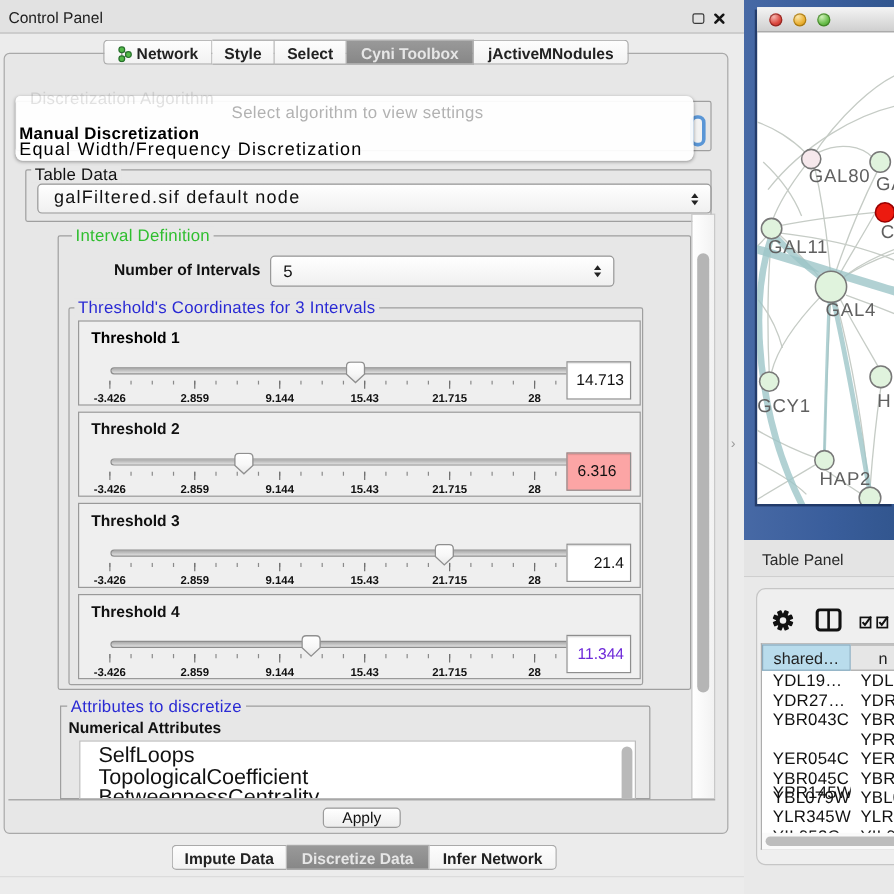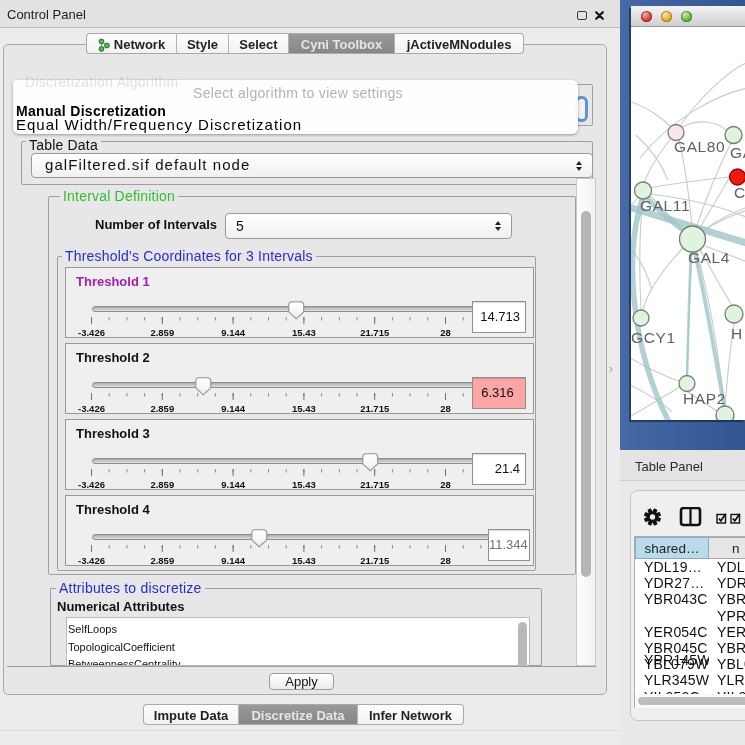--- a/index.html
+++ b/index.html
@@ -55,21 +55,21 @@
         <div style="width:0;height:0;border-left:3.5px solid transparent;border-right:3.5px solid transparent;border-top:4px solid #222;"></div>
       </div>
       <span style="position:absolute;left:10px;top:4px;font-size:14px;color:#111;">5</span>
     </div>
 
   <div class="abs" style="left:57px;top:256px;width:479px;height:315px;border:1px solid #9f9f9f;border-radius:2px;"></div>
   <span class="grouptitle" style="left:62px;top:249px;color:#2a2ad4;">Threshold's Coordinates for 3 Intervals</span>
 
   <div id="thresholds">
       <div class="abs" style="left:65px;top:267px;width:469px;height:71px;background:#efefef;border:1px solid #999;">
-        <span class="abs" style="left:10px;top:6px;font-size:13px;font-weight:bold;color:#a21caf;">Threshold 1</span>
+        <span class="abs" style="left:10px;top:6px;font-size:13px;font-weight:bold;color:#000000;">Threshold 1</span>
         <div class="abs" style="left:26px;top:38px;width:420px;height:6px;background:linear-gradient(#ababab,#e0e0e0);border:1px solid #8d8d8d;border-radius:3px;"></div>
         <svg class="abs" style="left:25px;top:49px;" width="420" height="10" viewBox="0 0 420 10">
           <line x1="0.5" y1="0" x2="0.5" y2="3.5" stroke="#8a8a8a" stroke-width="1"></line>
           <line x1="18.2" y1="0" x2="18.2" y2="3.5" stroke="#8a8a8a" stroke-width="1"></line>
           <line x1="35.9" y1="0" x2="35.9" y2="3.5" stroke="#8a8a8a" stroke-width="1"></line>
           <line x1="53.599999999999994" y1="0" x2="53.599999999999994" y2="3.5" stroke="#8a8a8a" stroke-width="1"></line>
           <line x1="71.3" y1="0" x2="71.3" y2="3.5" stroke="#8a8a8a" stroke-width="1"></line>
           <line x1="89" y1="0" x2="89" y2="3.5" stroke="#8a8a8a" stroke-width="1"></line>
           <line x1="106.7" y1="0" x2="106.7" y2="3.5" stroke="#8a8a8a" stroke-width="1"></line>
           <line x1="124.4" y1="0" x2="124.4" y2="3.5" stroke="#8a8a8a" stroke-width="1"></line>
@@ -264,30 +264,30 @@
         <svg class="abs" style="left:185.094048px;top:33px;" width="17" height="19" viewBox="0 0 17 19">
           <path d="M0.75 4.2 Q0.75 0.8 4.2 0.8 L12.3 0.8 Q15.75 0.8 15.75 4.2 L15.75 10.8 L8.25 17.8 L0.75 10.8 Z" fill="url(#tg4)" stroke="#8f8f8f" stroke-width="1.1"></path>
           <defs>
             <linearGradient id="tg4" x1="0" y1="0" x2="0" y2="1">
               <stop offset="0" stop-color="#ffffff"></stop>
               <stop offset="0.55" stop-color="#f7f7f7"></stop>
               <stop offset="1" stop-color="#e8e8e8"></stop>
             </linearGradient>
           </defs>
         </svg>
-        <div class="abs" style="left:422px;top:33px;width:42px;height:32px;background:#fff;border:1px solid #8e8e8e;box-shadow:inset 0 1px 1px rgba(0,0,0,0.15);font-size:13px;color:#737373;text-align:right;line-height:30px;padding-right:5px;">11.344</div>
+        <div class="abs" style="left:406px;top:33px;width:54px;height:32px;background:#fff;border:1px solid #8e8e8e;box-shadow:inset 0 1px 1px rgba(0,0,0,0.15);font-size:13px;color:#6d28d9;text-align:right;line-height:30px;padding-right:5px;">11.344</div>
       </div>
     </div>
 
   <div class="abs" style="left:50px;top:588px;width:492px;height:78px;border:1px solid #9f9f9f;border-top-right-radius:2px;"></div>
   <span class="grouptitle" style="left:56px;top:581px;color:#2a2ad4;">Attributes to discretize</span>
   <span class="abs" style="left:57px;top:599px;font-size:13px;font-weight:bold;color:#111;">Numerical Attributes</span>
 
   <div class="abs" style="left:66px;top:617px;width:464px;height:49px;background:#fff;border:1px solid #bbb;overflow:hidden;">
-    <div style="font-size:11px;color:#111;padding-left:1px;line-height:17.5px;padding-top:3px;">SelfLoops<br>TopologicalCoefficient<br>BetweennessCentrality</div>
+    <div style="font-size:18px;color:#111;padding-left:15px;line-height:17.5px;padding-top:3px;">SelfLoops<br>TopologicalCoefficient<br>BetweennessCentrality</div>
     <div class="abs" style="right:2px;top:4px;width:9px;height:60px;background:#b9b9b9;border-radius:5px;"></div>
   </div>
 
   <div class="abs" style="left:576px;top:178px;width:20px;height:488px;background:linear-gradient(90deg,#fff, #f2f2f2);border:1px solid #c9c9c9;"></div>
   <div class="abs" style="left:581px;top:211px;width:10px;height:366px;background:#b5b5b5;border-radius:5px;"></div>
 
   <div class="abs" style="left:7px;top:666px;width:589px;height:1px;background:#9c9c9c;"></div>
 
   <div class="abs" style="left:269px;top:673px;width:65px;height:17px;background:linear-gradient(#fff,#ededed);border:1px solid #9c9c9c;border-radius:4px;text-align:center;font-size:13px;line-height:16px;color:#111;">Apply</div>
 

